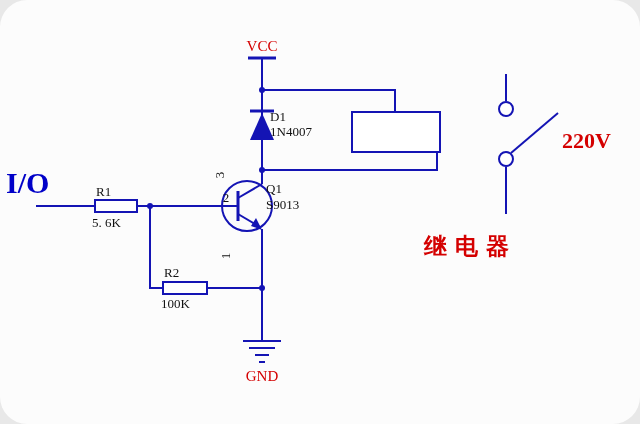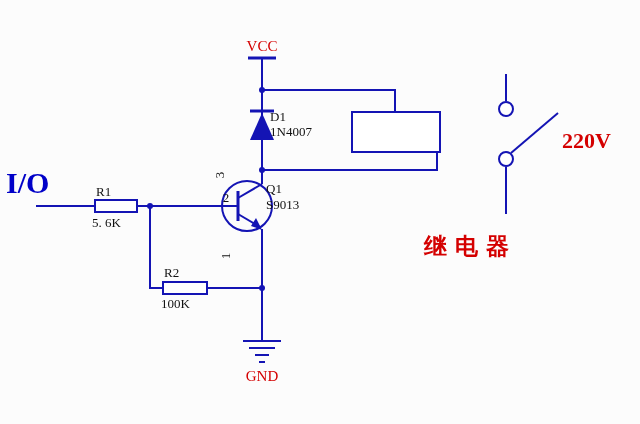--- a/index.html
+++ b/index.html
@@ -9,20 +9,21 @@
     --ink:#111111;
     --bg:#fcfcfc;
   }
   html,body{margin:0;padding:0;}
   body{background:#e8e8e8;font-family:"Liberation Serif", serif;}
   .stage{
     position:relative;
     width:640px;height:424px;
     background:var(--bg);
     overflow:hidden;
+    border-radius:27px;
   }
   svg{display:block;}
   .wire{stroke:var(--wire);stroke-width:2;fill:none;}
   .wire-thick{stroke:var(--wire);stroke-width:3;fill:none;}
   .wire-fill{fill:var(--wire);stroke:none;}
   .comp-box{stroke:var(--wire);stroke-width:2;fill:#ffffff;}
   .dot{fill:var(--wire);stroke:none;}
   text{font-family:"Liberation Serif", serif;}
   .t-ink{fill:var(--ink);font-size:13px;}
   .t-pin{fill:var(--ink);font-size:13px;}

